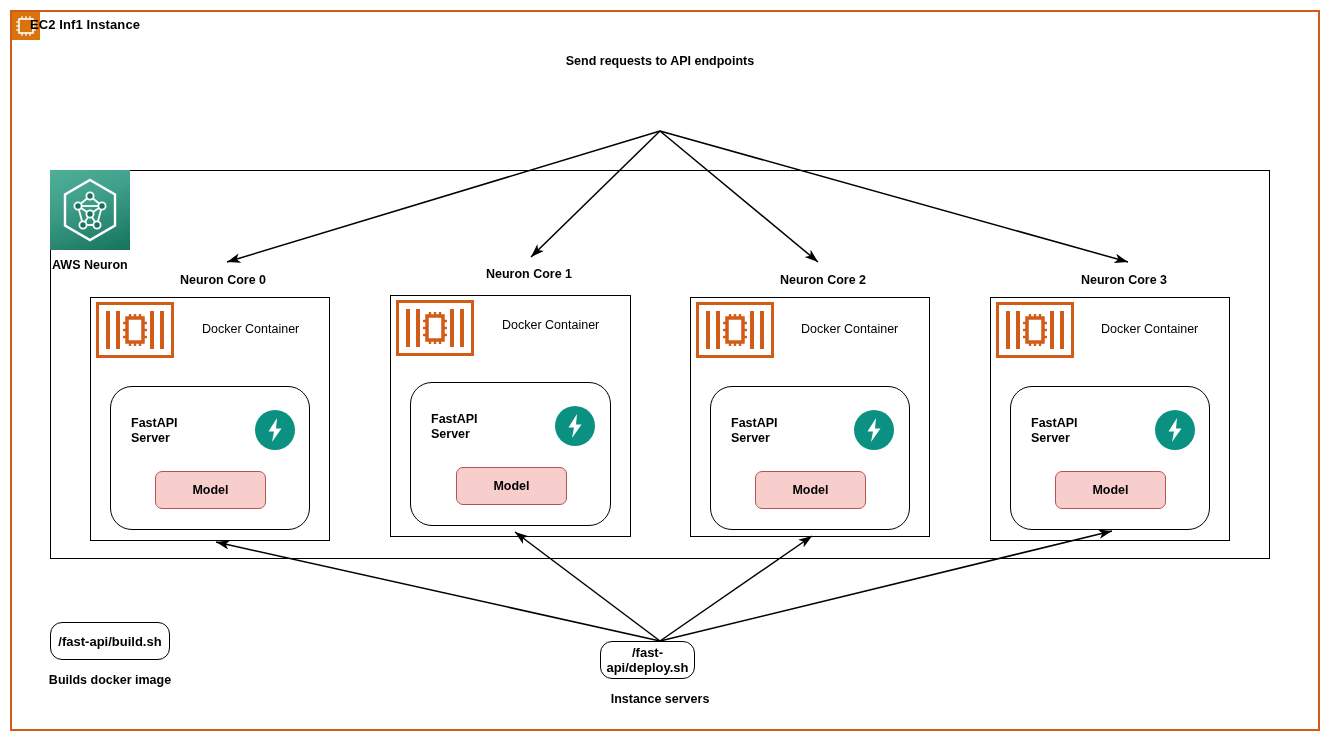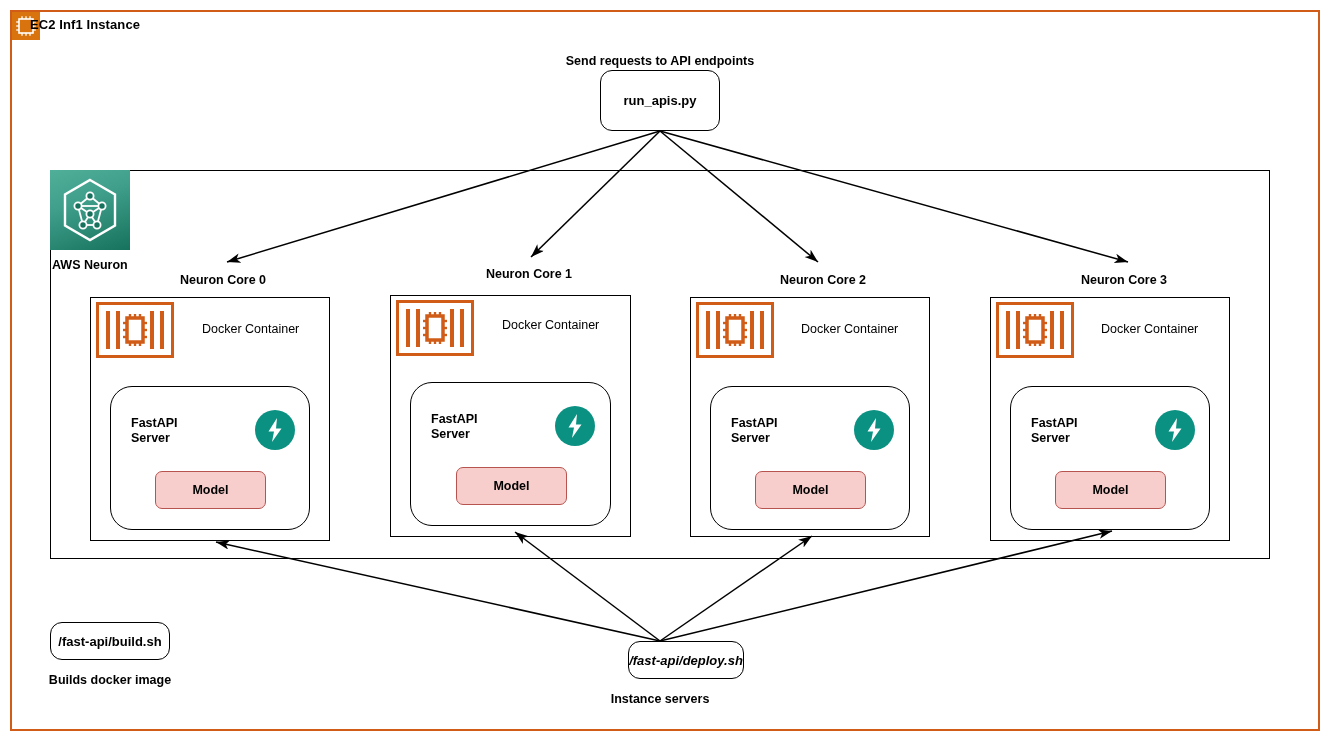--- a/index.html
+++ b/index.html
@@ -78,21 +78,20 @@
         <line x1="21" y1="10" x2="23.8" y2="10"></line>
           <line x1="21" y1="14" x2="23.8" y2="14"></line>
         <line x1="21" y1="18" x2="23.8" y2="18"></line>
       </g>
     </svg>
   </div>
   <div class="ec2-title">EC2 Inf1 Instance</div>
 
   <div class="caption" style="left:500px;top:54px;width:320px;">Send requests to API endpoints</div>
 
-  <div class="rbox" style="left:600px;top:70px;width:120px;height:61px;">run_apis.py</div>
 
   <div class="neuron-box"></div>
 
   <div class="neuron-logo">
     <svg width="80" height="80" viewBox="0 0 80 80">
       <polygon points="40,10 65,24.5 65,55.5 40,70 15,55.5 15,24.5" fill="none" stroke="#fff" stroke-width="2.4"></polygon>
       <g stroke="#fff" stroke-width="1.8" fill="none">
         <line x1="40" y1="26" x2="28" y2="36"></line>
         <line x1="40" y1="26" x2="52" y2="36"></line>
         <line x1="28" y1="36" x2="52" y2="36"></line>
@@ -273,21 +272,21 @@
   <div class="fastapi-logo" style="left:1155px;top:410px;">
     <svg width="40" height="40" viewBox="0 0 40 40">
       <polygon points="22,8 13.5,21.5 19,21.5 17,32 26.5,18.5 21,18.5" fill="#fff"></polygon>
     </svg>
   </div>
   <div class="modelbox" style="left:1055px;top:471px;width:111px;height:38px;">Model</div>
 
   <div class="rbox" style="left:50px;top:622px;width:120px;height:38px;">/fast-api/build.sh</div>
   <div class="caption" style="left:30px;top:673px;width:160px;">Builds docker image</div>
 
-  <div class="rbox" style="left:628px;top:641px;width:116px;height:38px;font-style:italic;">/fast-api/deploy.sh</div>
+  <div class="rbox" style="left:600px;top:641px;width:95px;height:38px;">/fast-api/deploy.sh</div>
   <div class="caption" style="left:580px;top:692px;width:160px;">Instance servers</div>
 
 
   <svg class="overlay">
     <defs>
       <marker id="ah" markerWidth="10" markerHeight="10" refX="9" refY="3.2" orient="auto" markerUnits="strokeWidth">
         <path d="M0,0 L9,3.2 L0,6.4 L2.4,3.2 z" fill="#000"></path>
       </marker>
     </defs>
     <g stroke="#000" stroke-width="1.5" fill="none" marker-end="url(#ah)">

